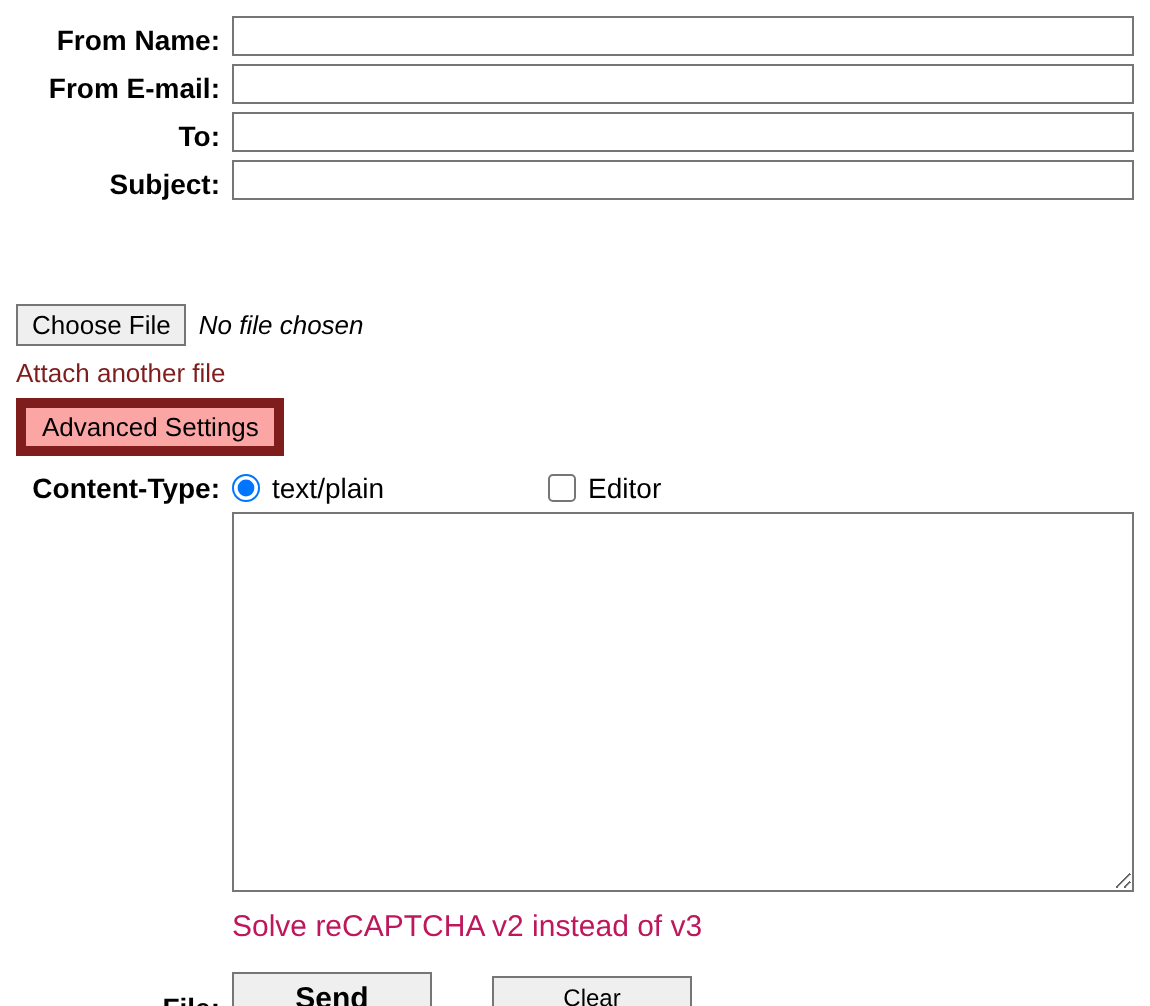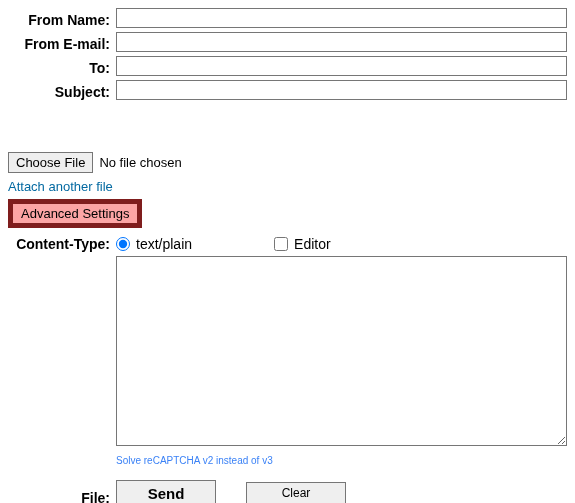--- a/index.html
+++ b/index.html
@@ -54,23 +54,24 @@
   .file-btn {
     background: #efefef;
     border: 1px solid #767676;
     padding: 2px 7px;
     font-size: 13px;
     font-family: Arial, sans-serif;
     cursor: pointer;
   }
   .file-status {
     font-size: 13px;
+    font-style: italic;
   }
   .muted-link {
-    color: #0369a1;
+    color: #7f1d1d;
     font-size: 13px;
     margin-top: 6px;
     cursor: pointer;
   }
   .adv-btn {
     background: #fca5a5;
     border: 5px solid #7f1d1d;
     padding: 2px 8px;
     font-size: 13px;
     font-family: Arial, sans-serif;
@@ -90,22 +91,22 @@
     font-size: 14px;
   }
   input[type=radio], input[type=checkbox] {
     margin: 0;
     width: 14px;
     height: 14px;
     accent-color: #0075ff;
   }
   .spacer-ct { width: 62px; }
   .captcha-link {
-    color: #3b82f6;
-    font-size: 10px;
+    color: #be185d;
+    font-size: 15px;
     margin-top: 6px;
     cursor: pointer;
   }
   .btn-row {
     display: flex;
     align-items: center;
     gap: 30px;
     margin-top: 14px;
   }
   .send-btn {

